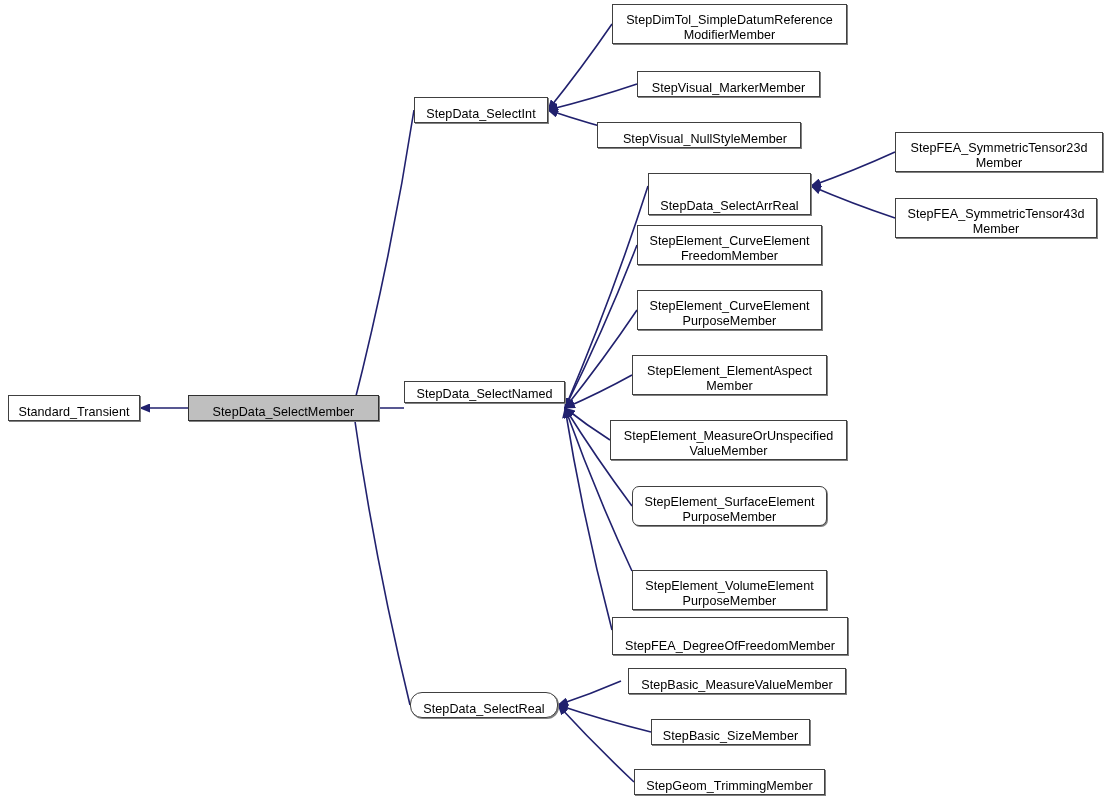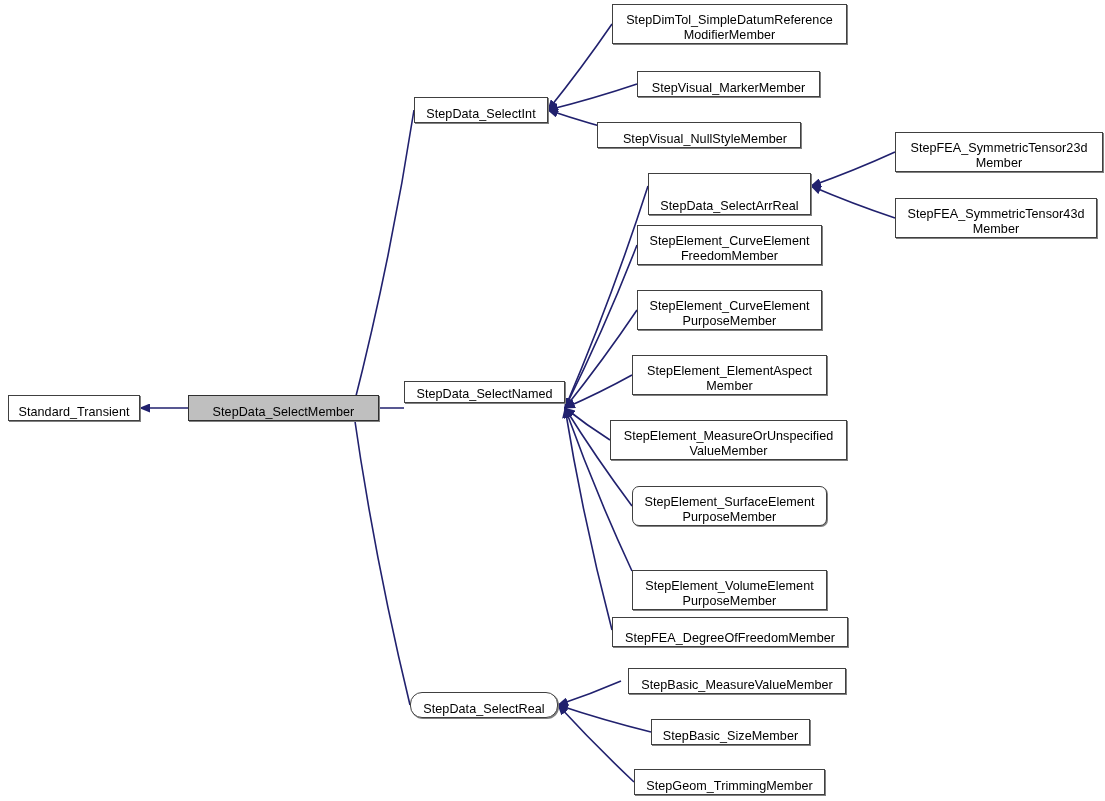--- a/index.html
+++ b/index.html
@@ -100,18 +100,18 @@
       <div class="node" style="left: 637px; top: 290px; width: 185px; height: 40px;"><span>StepElement_CurveElement
 PurposeMember</span></div>
       <div class="node" style="left: 632px; top: 355px; width: 195px; height: 40px;"><span>StepElement_ElementAspect
 Member</span></div>
       <div class="node" style="left: 610px; top: 420px; width: 237px; height: 40px;"><span>StepElement_MeasureOrUnspecified
 ValueMember</span></div>
       <div class="node" style="left: 632px; top: 486px; width: 195px; height: 40px; border-radius: 7px;"><span>StepElement_SurfaceElement
 PurposeMember</span></div>
       <div class="node" style="left: 632px; top: 563px; width: 195px; height: 40px; margin-top: 7px;"><span>StepElement_VolumeElement
 PurposeMember</span></div>
-      <div class="node" style="left: 612px; top: 617px; width: 236px; height: 30px;"><span>StepFEA_DegreeOfFreedomMember</span></div>
+      <div class="node" style="left: 612px; top: 617px; width: 236px; height: 38px;"><span>StepFEA_DegreeOfFreedomMember</span></div>
       <div class="node" style="left: 628px; top: 668px; width: 218px; height: 26px;"><span>StepBasic_MeasureValueMember</span></div>
       <div class="node" style="left: 651px; top: 719px; width: 159px; height: 26px;"><span>StepBasic_SizeMember</span></div>
       <div class="node" style="left: 634px; top: 769px; width: 191px; height: 26px;"><span>StepGeom_TrimmingMember</span></div>
     </div>
 </div>
 
 </body></html>

